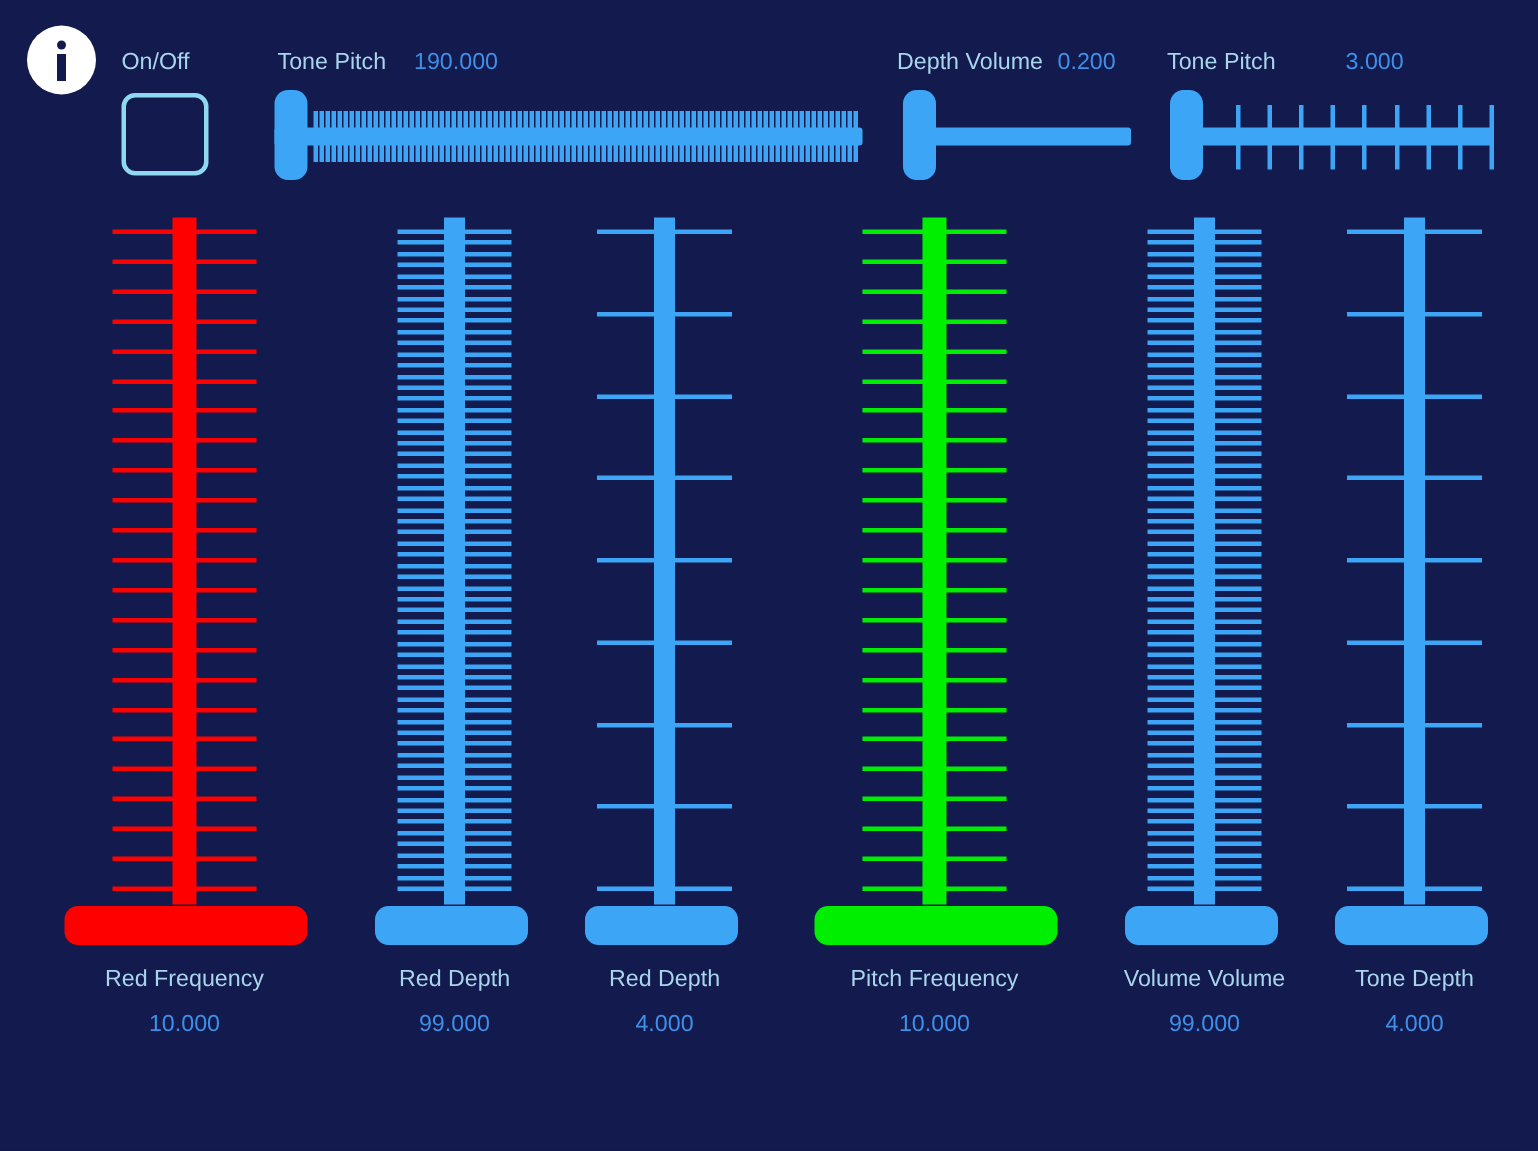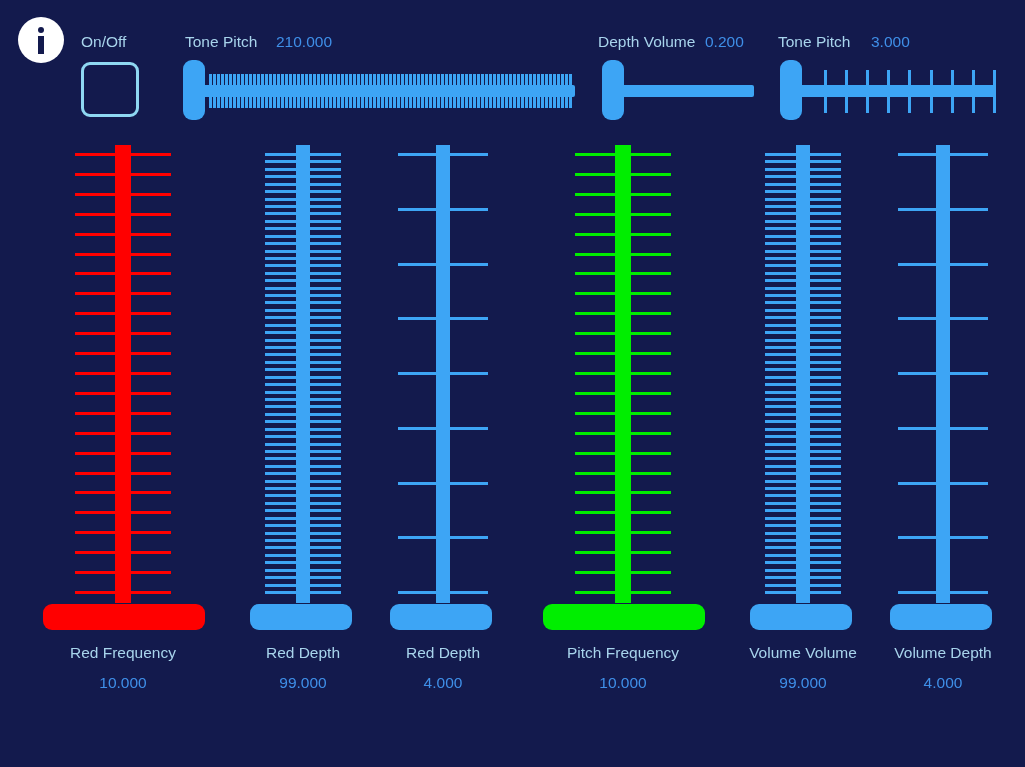--- a/index.html
+++ b/index.html
@@ -76,21 +76,21 @@
 
   <div class="info-icon">
     <div class="dot"></div>
     <div class="stem"></div>
   </div>
 
   <div class="lbl" style="left:81px;top:33px;">On/Off</div>
   <div class="checkbox"></div>
 
   <div class="lbl" style="left:185px;top:33px;">Tone Pitch</div>
-  <div class="val" style="left:276px;top:33px;">210.000</div>
+  <div class="val" style="left:276px;top:33px;">190.000</div>
   <div class="hslider" id="tone-pitch-slider" style="left:183px;top:60px;width:392px;height:60px;">
       <div class="htick" style="left: 26px; background: rgb(61, 165, 245); top: 14px; height: 16px;"></div>
       <div class="htick" style="left: 26px; background: rgb(61, 165, 245); top: 32px; height: 16px;"></div>
       <div class="htick" style="left: 30px; background: rgb(61, 165, 245); top: 14px; height: 16px;"></div>
       <div class="htick" style="left: 30px; background: rgb(61, 165, 245); top: 32px; height: 16px;"></div>
       <div class="htick" style="left: 34px; background: rgb(61, 165, 245); top: 14px; height: 16px;"></div>
       <div class="htick" style="left: 34px; background: rgb(61, 165, 245); top: 32px; height: 16px;"></div>
       <div class="htick" style="left: 38px; background: rgb(61, 165, 245); top: 14px; height: 16px;"></div>
       <div class="htick" style="left: 38px; background: rgb(61, 165, 245); top: 32px; height: 16px;"></div>
       <div class="htick" style="left: 42px; background: rgb(61, 165, 245); top: 14px; height: 16px;"></div>
@@ -272,21 +272,21 @@
     </div>
 
   <div class="lbl" style="left:598px;top:33px;">Depth Volume</div>
   <div class="val" style="left:705px;top:33px;">0.200</div>
   <div class="hslider" id="tone-volume-slider" style="left:602px;top:60px;width:152px;height:60px;">
       <div class="htrack" style="left: 0px; top: 25px; width: 152px; background: rgb(61, 165, 245);"></div>
       <div class="hthumb" style="left: 0px; top: 0px; background: rgb(61, 165, 245);"></div>
     </div>
 
   <div class="lbl" style="left:778px;top:33px;">Tone Pitch</div>
-  <div class="val" style="left:871px;top:33px;">3.000</div>
+  <div class="val" style="left:897px;top:33px;">3.000</div>
   <div class="hslider" id="tone-depth-slider" style="left:780px;top:60px;width:216px;height:60px;">
       <div class="htick" style="left: 44px; top: 10px; height: 43px; background: rgb(61, 165, 245);"></div>
       <div class="htick" style="left: 65px; top: 10px; height: 43px; background: rgb(61, 165, 245);"></div>
       <div class="htick" style="left: 86px; top: 10px; height: 43px; background: rgb(61, 165, 245);"></div>
       <div class="htick" style="left: 107px; top: 10px; height: 43px; background: rgb(61, 165, 245);"></div>
       <div class="htick" style="left: 128px; top: 10px; height: 43px; background: rgb(61, 165, 245);"></div>
       <div class="htick" style="left: 150px; top: 10px; height: 43px; background: rgb(61, 165, 245);"></div>
       <div class="htick" style="left: 171px; top: 10px; height: 43px; background: rgb(61, 165, 245);"></div>
       <div class="htick" style="left: 192px; top: 10px; height: 43px; background: rgb(61, 165, 245);"></div>
       <div class="htick" style="left: 213px; top: 10px; height: 43px; background: rgb(61, 165, 245);"></div>
@@ -505,18 +505,18 @@
         <div class="vtick" style="position: absolute; top: 63px; left: 35px; width: 90px; height: 3px; background: rgb(61, 165, 245);"></div>
         <div class="vtick" style="position: absolute; top: 118px; left: 35px; width: 90px; height: 3px; background: rgb(61, 165, 245);"></div>
         <div class="vtick" style="position: absolute; top: 172px; left: 35px; width: 90px; height: 3px; background: rgb(61, 165, 245);"></div>
         <div class="vtick" style="position: absolute; top: 227px; left: 35px; width: 90px; height: 3px; background: rgb(61, 165, 245);"></div>
         <div class="vtick" style="position: absolute; top: 282px; left: 35px; width: 90px; height: 3px; background: rgb(61, 165, 245);"></div>
         <div class="vtick" style="position: absolute; top: 337px; left: 35px; width: 90px; height: 3px; background: rgb(61, 165, 245);"></div>
         <div class="vtick" style="position: absolute; top: 391px; left: 35px; width: 90px; height: 3px; background: rgb(61, 165, 245);"></div>
         <div class="vtick" style="position: absolute; top: 446px; left: 35px; width: 90px; height: 3px; background: rgb(61, 165, 245);"></div>
         <div class="vtrack" style="top: 0px; height: 458px; background: rgb(61, 165, 245);"></div>
         <div class="vthumb wide" style="position: absolute; top: 459px; background: rgb(61, 165, 245); left: 27px; width: 102px;"></div>
-        <div class="vlabel" style="top: 499px;">Volume Depth</div>
+        <div class="vlabel" style="top: 499px;">Tone Depth</div>
         <div class="vvalue" style="top: 529px;">4.000</div>
       </div>
     </div>
 
 </div>
 
 </body></html>

